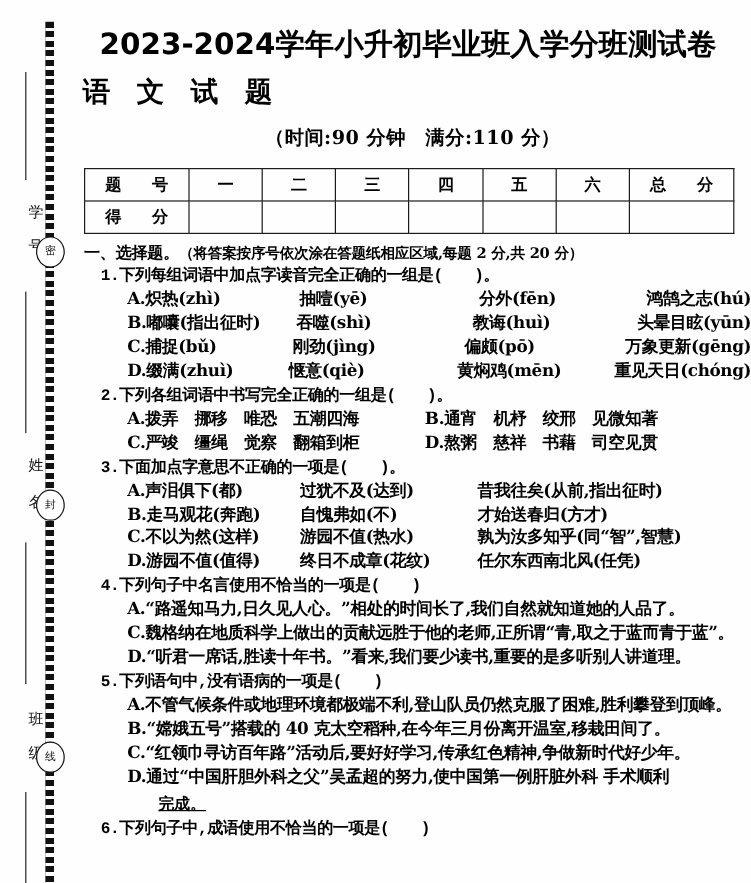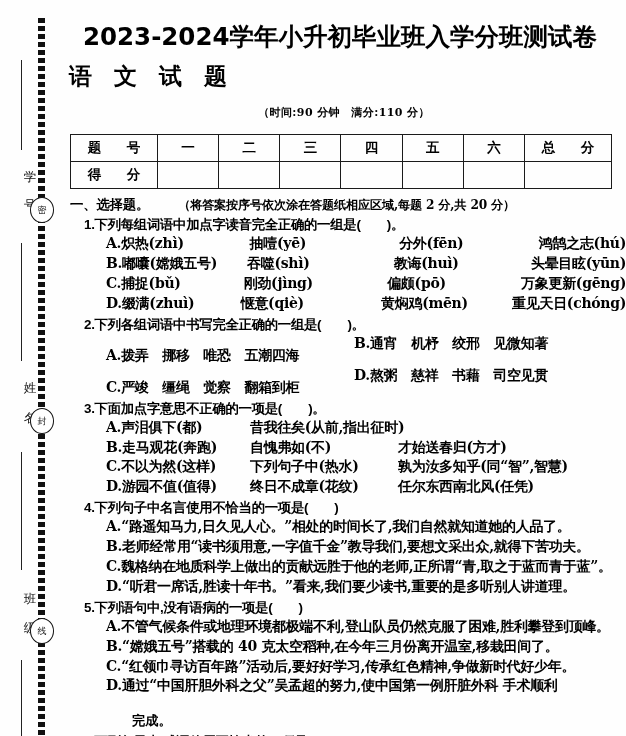--- a/index.html
+++ b/index.html
@@ -115,21 +115,21 @@
     text-align: left;
     font-size: 23px;
     font-weight: 700;
     letter-spacing: 7px;
     text-indent: 7px;
   }
   .doc-meta {
     margin: 13px 0 0 0;
     text-align: center;
     font-family: "DejaVu Serif", "Liberation Serif", serif;
-    font-size: 11px;
+    font-size: 16px;
     font-weight: 600;
     letter-spacing: 0.4px;
   }
 
   
   .score-table-wrap {
     margin: 14px 0 0 8px;
     width: 542px;
   }
   table.score-table {
@@ -159,26 +159,25 @@
     margin: 7px 0 0 8px;
     font-family: "DejaVu Serif", "Liberation Serif", serif;
     font-size: 13.4px;
     font-weight: 700;
     letter-spacing: -0.2px;
     white-space: nowrap;
   }
   .section-head .paren {
     font-size: 12.2px;
     font-weight: 600;
-    margin-left: 29px;
   }
 
   .qline {
     margin: 1px 0 0 22px;
-    font-family: Liberation Sans, sans-serif;
+    font-family: Liberation Mono, monospace;
     font-size: 13.4px;
     font-weight: 600;
     letter-spacing: -0.3px;
     white-space: nowrap;
     line-height: 1.42;
   }
 
   
   .opt-row {
     margin: 0 0 0 44px;
@@ -190,36 +189,37 @@
     white-space: nowrap;
     display: flex;
   }
   .opt-row .col { display: inline-block; }
   
   .cols4 .col:nth-child(1) { width: 144px; }
   .cols4 .col:nth-child(2) { width: 150px; }
   .cols4 .col:nth-child(3) { width: 140px; }
   .cols4 .col:nth-child(4) { width: auto; }
   
-  .cols2 .col:nth-child(1) { width: 248px; margin-top: 12px; }
+  .cols2 .col:nth-child(1) { width: 248px; }
   .cols2 .col:nth-child(2) { width: auto; }
   
   .cols3 .col:nth-child(1) { width: 144px; }
   .cols3 .col:nth-child(2) { width: 148px; }
   .cols3 .col:nth-child(3) { width: auto; text-align: right; }
   
   .cols1 .col:nth-child(1) { width: auto; }
 
   .cont-line {
-    margin: 16px 0 0 70px;
+    margin: 4px 0 0 70px;
     font-family: "DejaVu Serif", "Liberation Serif", serif;
     font-size: 13.2px;
     font-weight: 600;
     line-height: 1.42;
     white-space: nowrap;
+    text-decoration: underline;
   }
 </style>
 </head>
 <body>
 
 <div class="page">
 
   <div class="seal-margin">
     <div class="seal-dashline"></div>
     <div class="seal-solid s1"></div>
@@ -274,21 +274,21 @@
     </div>
 
     <div class="qline">1.下列每组词语中加点字读音完全正确的一组是(　　)。</div>
     <div class="opt-row cols4">
         <span class="col">A.炽热(zhì)</span>
         <span class="col">抽噎(yē)</span>
         <span class="col">分外(fēn)</span>
         <span class="col">鸿鹄之志(hú)</span>
       </div>
     <div class="opt-row cols4">
-        <span class="col">B.嘟囔(嫦娥五号)</span>
+        <span class="col">B.嘟囔(指出征时)</span>
         <span class="col">吞噬(shì)</span>
         <span class="col">教诲(huì)</span>
         <span class="col">头晕目眩(yūn)</span>
       </div>
     <div class="opt-row cols4">
         <span class="col">C.捕捉(bǔ)</span>
         <span class="col">刚劲(jìng)</span>
         <span class="col">偏颇(pō)</span>
         <span class="col">万象更新(gēng)</span>
       </div>
@@ -305,46 +305,44 @@
         <span class="col">B.通宵　机杼　绞邢　见微知著</span>
       </div>
     <div class="opt-row cols2">
         <span class="col">C.严竣　缰绳　觉察　翻箱到柜</span>
         <span class="col">D.熬粥　慈祥　书藉　司空见贯</span>
       </div>
 
     <div class="qline">3.下面加点字意思不正确的一项是(　　)。</div>
     <div class="opt-row cols3">
         <span class="col">A.声泪俱下(都)</span>
+        <span class="col">过犹不及(达到)</span>
         <span class="col">昔我往矣(从前,指出征时)</span>
       </div>
     <div class="opt-row cols3">
         <span class="col">B.走马观花(奔跑)</span>
         <span class="col">自愧弗如(不)</span>
         <span class="col">才始送春归(方才)</span>
       </div>
     <div class="opt-row cols3">
         <span class="col">C.不以为然(这样)</span>
-        <span class="col">下列句子中(热水)</span>
+        <span class="col">游园不值(热水)</span>
         <span class="col">孰为汝多知乎(同“智”,智慧)</span>
       </div>
     <div class="opt-row cols3">
         <span class="col">D.游园不值(值得)</span>
         <span class="col">终日不成章(花纹)</span>
         <span class="col">任尔东西南北风(任凭)</span>
       </div>
 
     <div class="qline">4.下列句子中名言使用不恰当的一项是(　　)</div>
     <div class="opt-row cols1">
         <span class="col">A.“路遥知马力,日久见人心。”相处的时间长了,我们自然就知道她的人品了。</span>
       </div>
     <div class="opt-row cols1">
-        <span class="col">B.老师经常用“读书须用意,一字值千金”教导我们,要想文采出众,就得下苦功夫。</span>
-      </div>
-    <div class="opt-row cols1">
         <span class="col">C.魏格纳在地质科学上做出的贡献远胜于他的老师,正所谓“青,取之于蓝而青于蓝”。</span>
       </div>
     <div class="opt-row cols1">
         <span class="col">D.“听君一席话,胜读十年书。”看来,我们要少读书,重要的是多听别人讲道理。</span>
       </div>
 
     <div class="qline">5.下列语句中,没有语病的一项是(　　)</div>
     <div class="opt-row cols1">
         <span class="col">A.不管气候条件或地理环境都极端不利,登山队员仍然克服了困难,胜利攀登到顶峰。</span>
       </div>

